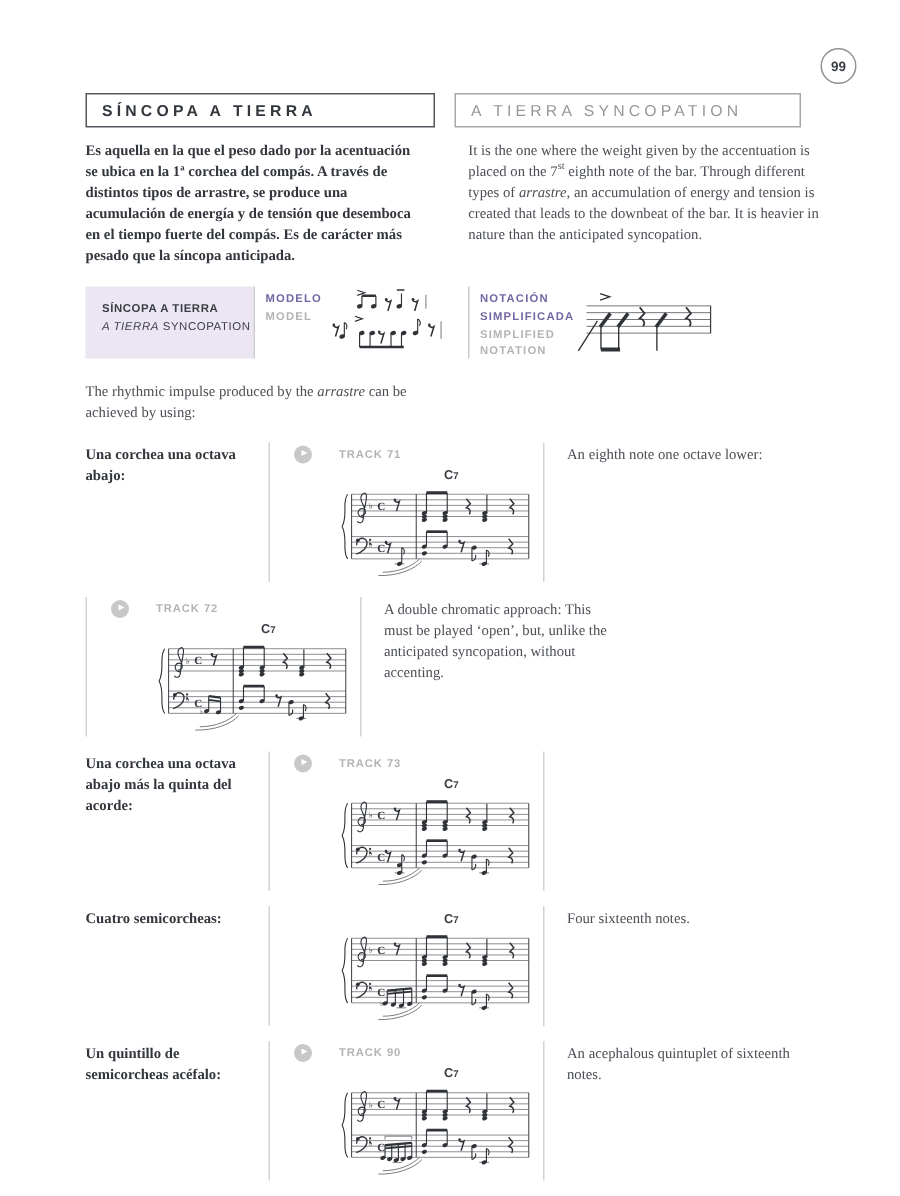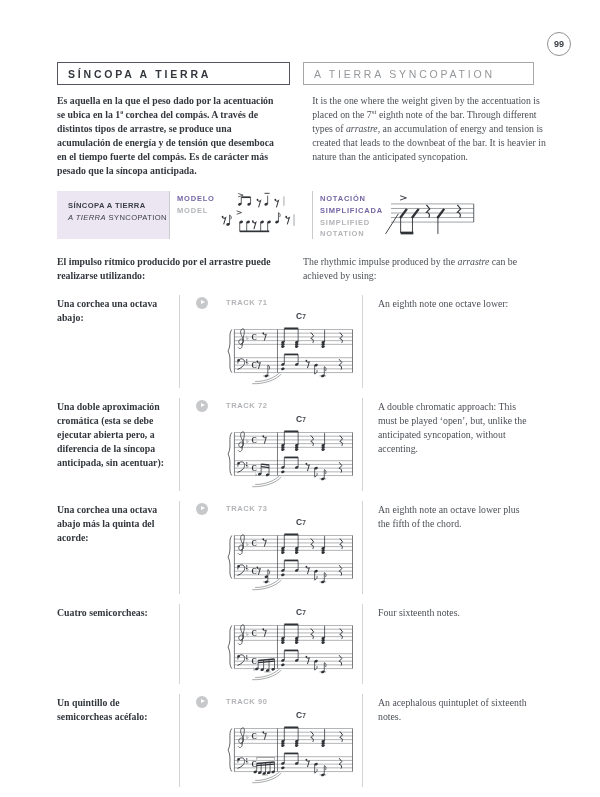--- a/index.html
+++ b/index.html
@@ -269,21 +269,20 @@
         <div class="lbl-gray">NOTATION</div>
       </div>
       <div class="simple-notation-wrap">
         <svg viewBox="0 0 100 55" width="92" height="50">
             <use href="#simplenot"></use>
           </svg>
       </div>
     </div>
 
     <div class="impulse-row">
-      <div class="col-es">El impulso rítmico producido por el arrastre puede realizarse utilizando:</div>
       <div class="col-en"><span>The rhythmic impulse produced by the </span><span class="it">arrastre</span><span> can be achieved by using:</span></div>
     </div>
 
     <div class="examples">
 
       <div class="ex-row">
         <div class="ex-left">Una corchea una octava abajo:</div>
         <div class="ex-center">
           <div class="track-line">
             <span class="tbadge"></span>
@@ -292,21 +291,20 @@
           <div class="chord"><span>C</span><span class="ext">7</span></div>
           <svg class="score" viewBox="0 0 175 86">
               <use href="#gstaff"></use>
               <use href="#pu1"></use>
             </svg>
         </div>
         <div class="ex-right">An eighth note one octave lower:</div>
       </div>
 
       <div class="ex-row">
-        <div class="ex-left">Una doble aproximación cromática (esta se debe ejecutar abierta pero, a diferencia de la síncopa anticipada, sin acentuar):</div>
         <div class="ex-center">
           <div class="track-line">
             <span class="tbadge"></span>
             <span class="track-label">TRACK 72</span>
           </div>
           <div class="chord"><span>C</span><span class="ext">7</span></div>
           <svg class="score" viewBox="0 0 175 86">
               <use href="#gstaff"></use>
               <use href="#pu2"></use>
             </svg>
@@ -320,21 +318,20 @@
           <div class="track-line">
             <span class="tbadge"></span>
             <span class="track-label">TRACK 73</span>
           </div>
           <div class="chord"><span>C</span><span class="ext">7</span></div>
           <svg class="score" viewBox="0 0 175 86">
               <use href="#gstaff"></use>
               <use href="#pu3"></use>
             </svg>
         </div>
-        <div class="ex-right">An eighth note an octave lower plus the fifth of the chord.</div>
       </div>
 
       <div class="ex-row">
         <div class="ex-left">Cuatro semicorcheas:</div>
         <div class="ex-center">
           <div class="chord"><span>C</span><span class="ext">7</span></div>
           <svg class="score" viewBox="0 0 175 86">
               <use href="#gstaff"></use>
               <use href="#pu4"></use>
             </svg>

